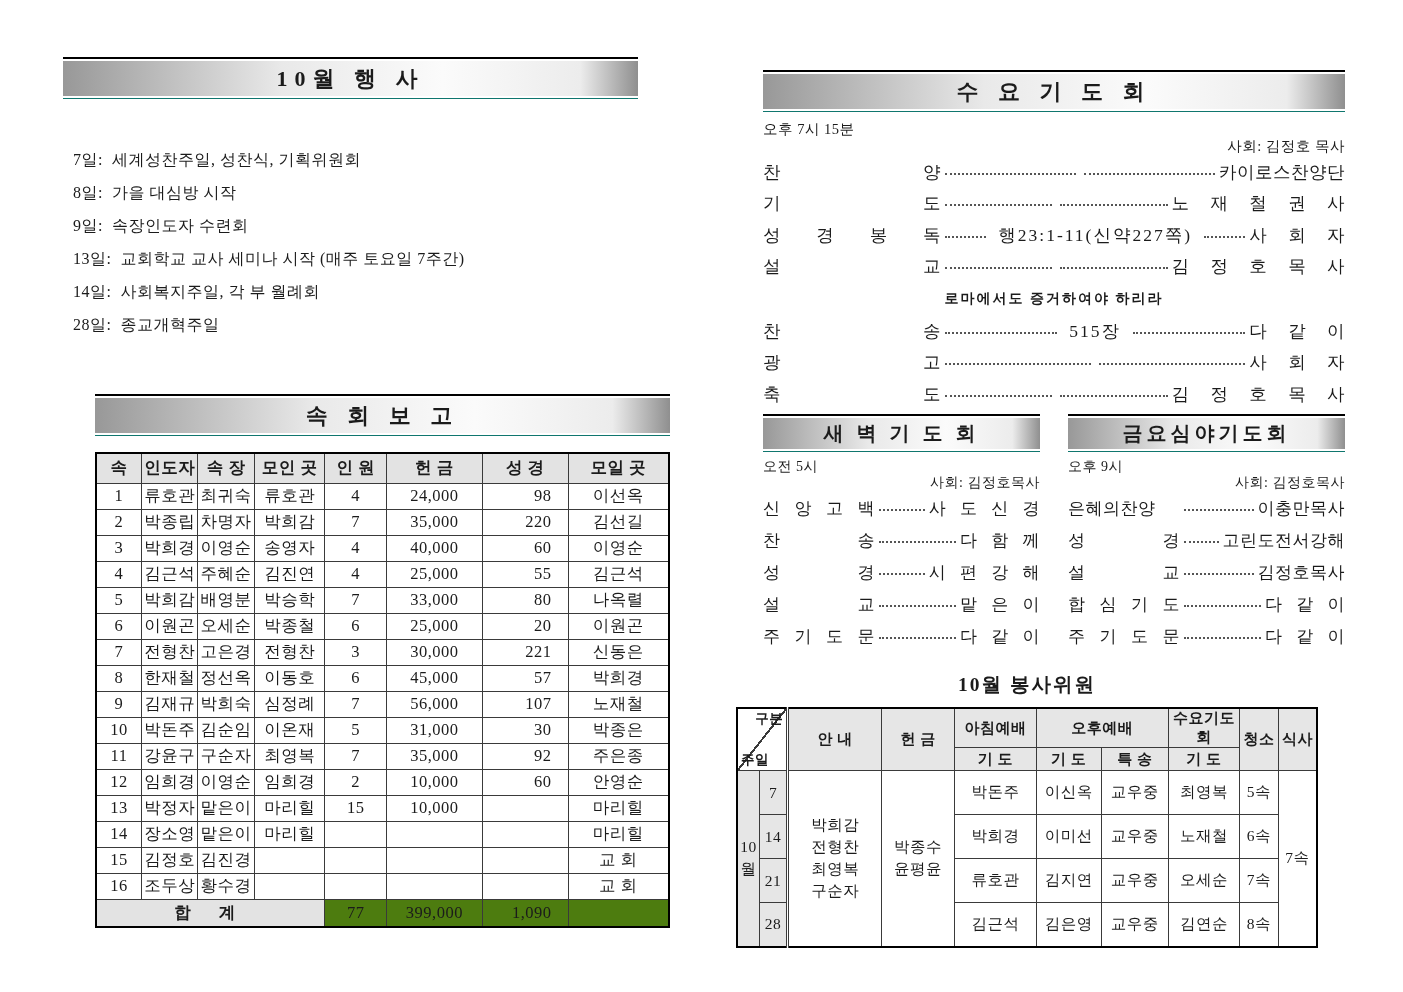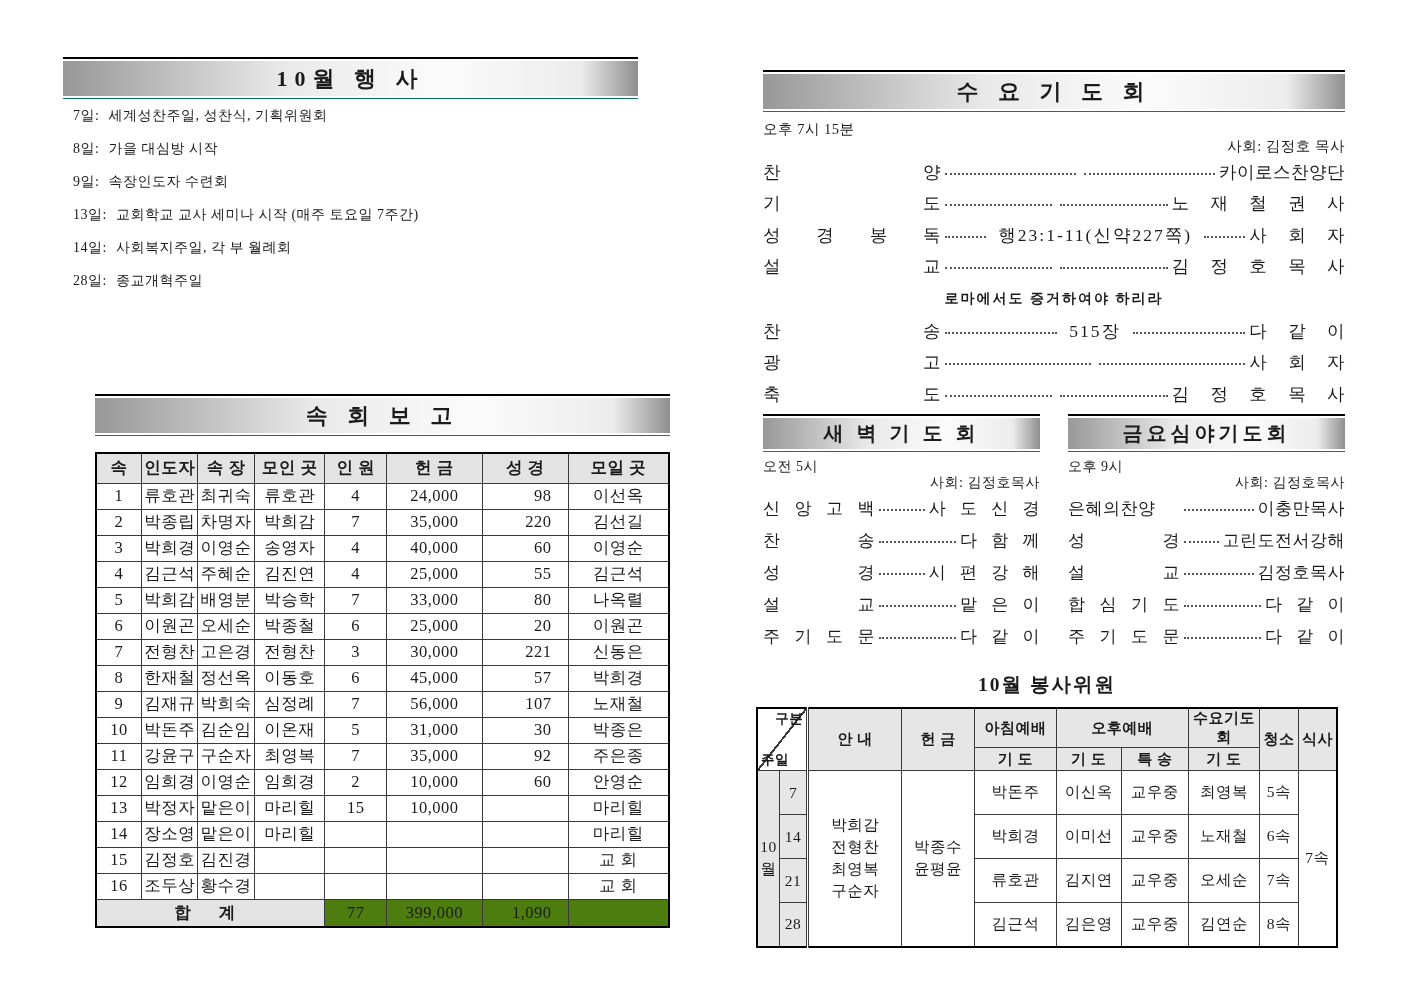--- a/index.html
+++ b/index.html
@@ -17,23 +17,23 @@
     background:linear-gradient(90deg,#989898 0%,#e9e9e9 38%,#fbfbfb 66%,#ececec 90%,#8f8f8f 100%);
   }
   .bar-inner.small { height:31px; line-height:31px; font-size:20px; letter-spacing:4px; }
   
   .sec { position:absolute; }
   #events-sec  { left:63px;  top:57px;  width:575px; }
   #report-sec  { left:63px;  top:394px; width:575px;margin-left:32px; }
   #wed-sec     { left:763px; top:70px;  width:582px; }
   #dawn-sec    { left:763px; top:414px; width:277px; }
   #friday-sec  { left:1068px;top:414px; width:277px; }
-  #vol-sec     { left:756px; top:672px; width:582px; }
-  
-  .events-list { padding-left:10px; font-size:14px; }
+  #vol-sec     { left:736px; top:672px; width:582px; }
+  
+  .events-list { margin-top:44px; padding-left:10px; font-size:16px; }
   .event-line  { height:33px; line-height:33px; white-space:nowrap; }
   .ev-text { margin-left:9px; }
   
   .meta { margin-top:8px; font-size:14.5px; }
   .meta .time { text-align:left; }
   .meta .moderator { text-align:right; margin-top:-2px; }
   .prow { display:flex; align-items:center; height:31.5px; font-size:17.5px; white-space:nowrap; }
   .plabel  { width:178px; text-align:justify; text-align-last:justify; }
   .leader  { flex:1; position:relative; height:1em; min-width:10px; }
   .leader::before { content:""; position:absolute; left:4px; right:4px; top:55%; border-top:2px dotted #555; }

